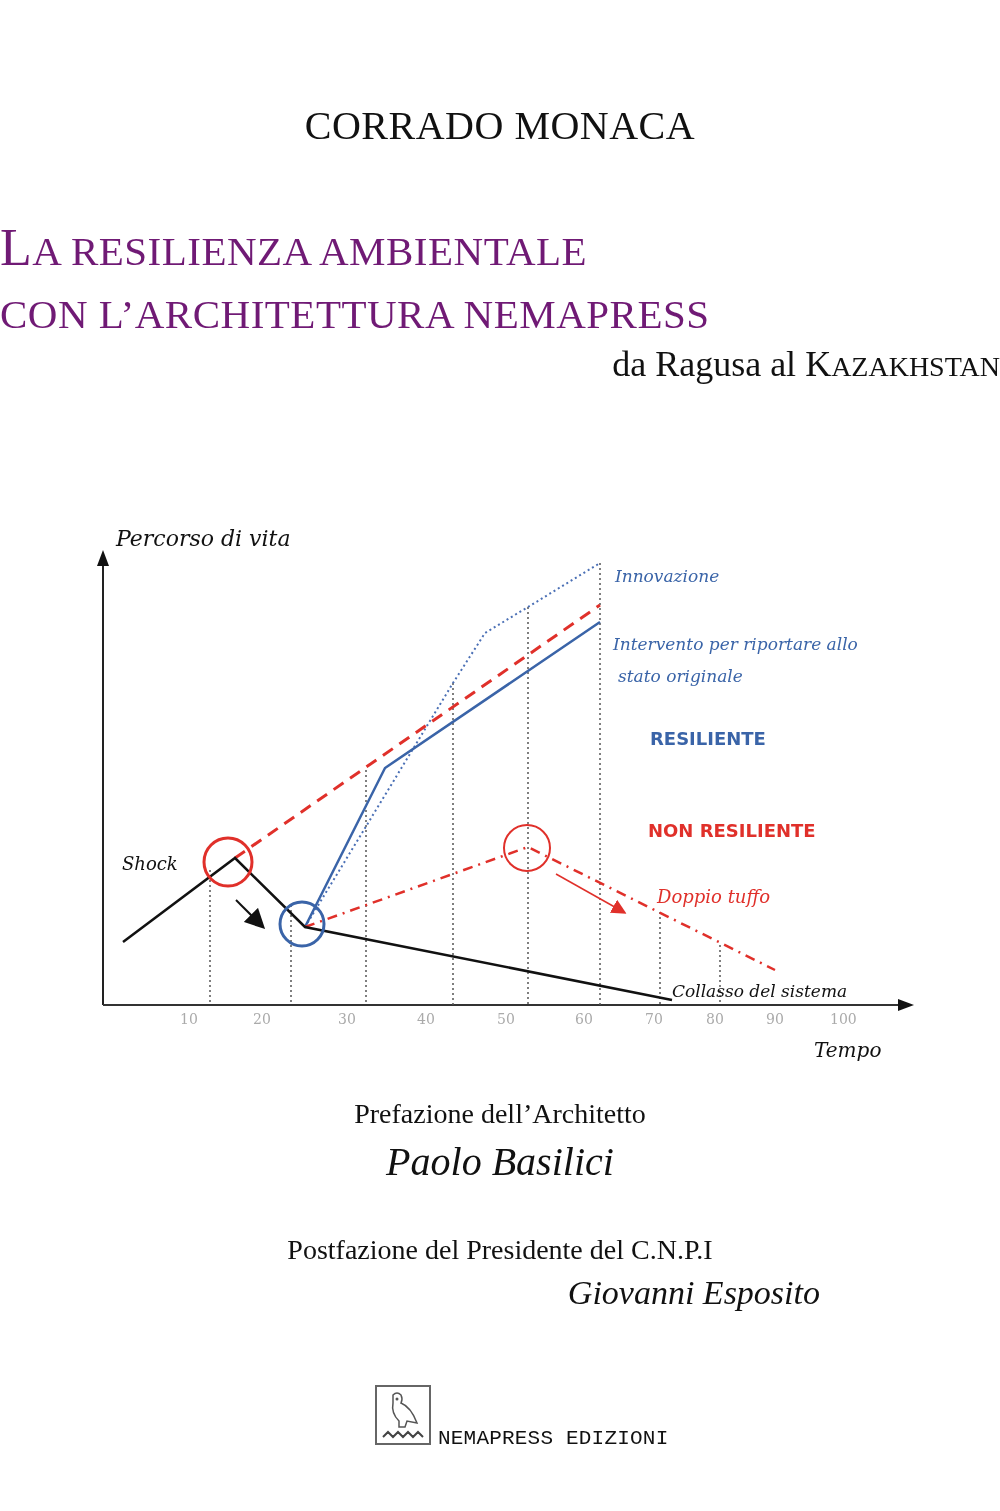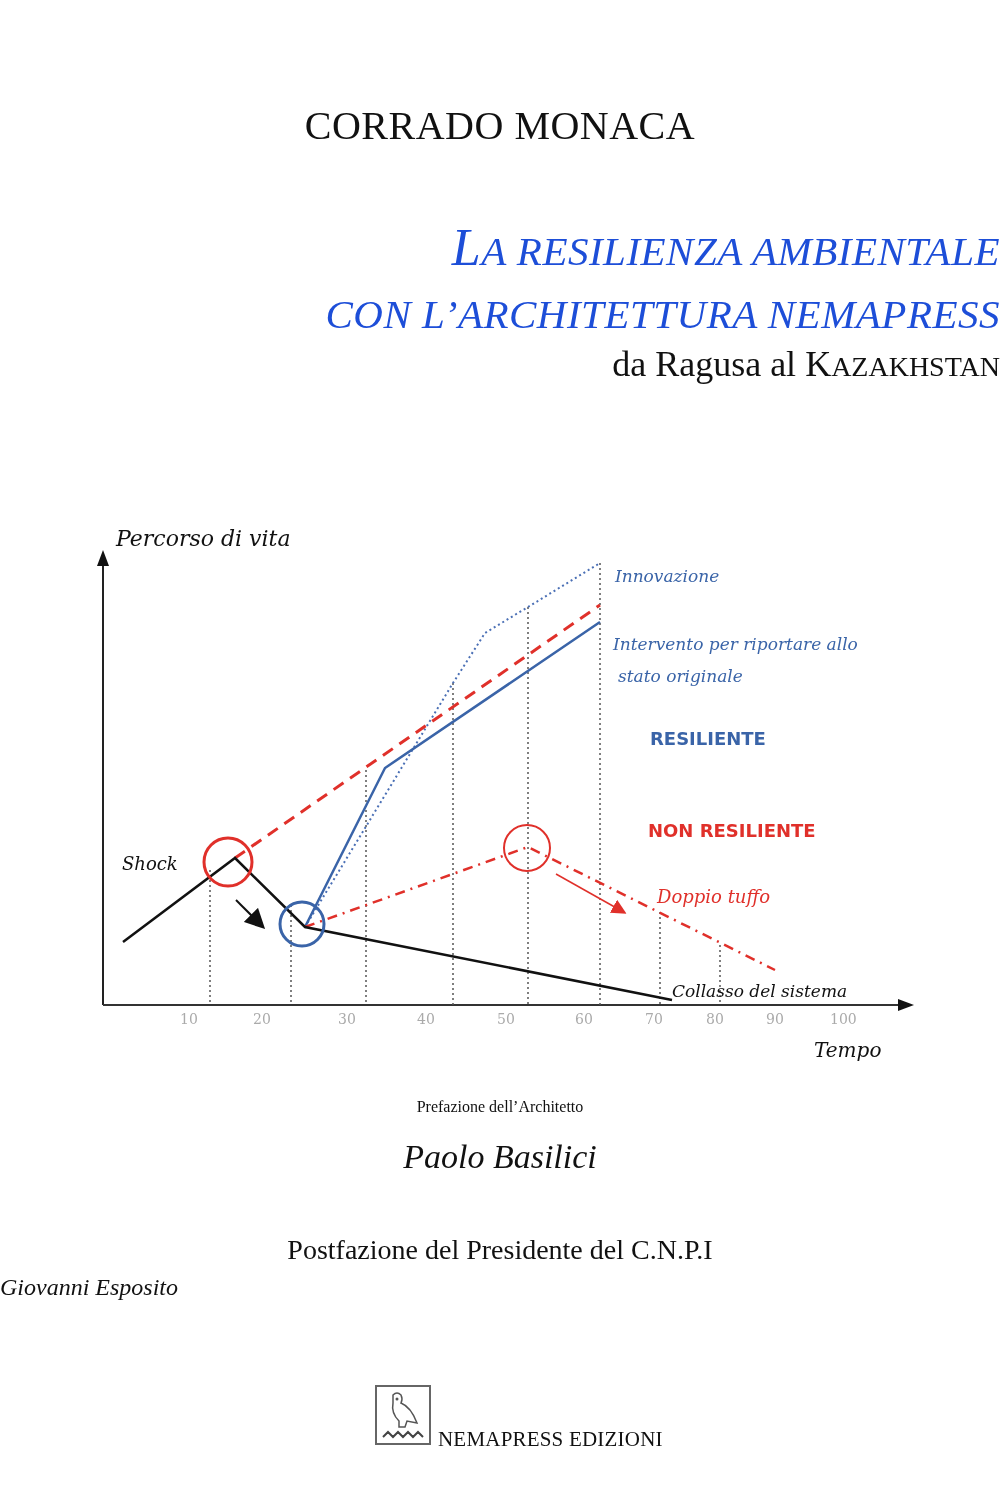--- a/index.html
+++ b/index.html
@@ -1,32 +1,32 @@
 <!DOCTYPE html>
 <html><head>
 <meta charset="utf-8">
 <style>
   html, body { margin:0; padding:0; background:#fff; }
   body { width:1000px; height:1511px; position:relative; overflow:hidden; font-family:"Liberation Serif", "DejaVu Serif", serif; color:#111; }
   .abs { position:absolute; }
   .author { top:58px; left:0; width:1000px; text-align:center; font-size:40px; letter-spacing:0.5px; color:#111;margin-top:44px; }
-  .title { left:0; width:1000px; text-align:right; color:#1d4ed8; font-size:52px; letter-spacing:0.5px; line-height:1;font-style:italic; }
+  .title { left:0; width:1000px; text-align:left; color:#701a75; font-size:52px; letter-spacing:0.5px; line-height:1; }
   .title .sc { font-size:41px; }
   .t1 { top:222px; }
   .t2 { top:285px; }
   .subtitle { top:343px; left:0; width:1000px; text-align:right; font-size:36px; color:#111; }
   .subtitle .sc { font-size:28px; }
   svg.chart { position:absolute; left:0; top:0; }
   .hand { font-family:"DejaVu Serif", serif; font-style:italic; }
-  .pref-label { top:1098px; left:0; width:1000px; text-align:center; font-size:16px; }
-  .pref-name { top:1138px; left:0; width:1000px; text-align:center; font-size:34px; font-style:italic; }
+  .pref-label { top:1098px; left:0; width:1000px; text-align:center; font-size:28px; }
+  .pref-name { top:1138px; left:0; width:1000px; text-align:center; font-size:40px; font-style:italic; }
   .post-label { top:1234px; left:0; width:1000px; text-align:center; font-size:28px; }
-  .post-name { top:1274px; left:0; width:820px; text-align:left; font-size:24px; font-style:italic; }
+  .post-name { top:1274px; left:0; width:820px; text-align:right; font-size:34px; font-style:italic; }
   .logo-box { top:1385px; left:375px; width:56px; height:60px; border:2px solid #666; box-sizing:border-box; }
-  .publisher { top:1427px; left:438px; font-family:Liberation Serif, serif; font-size:21px; color:#111; letter-spacing:0.2px; }
+  .publisher { top:1427px; left:438px; font-family:Liberation Mono, monospace; font-size:21px; color:#111; letter-spacing:0.2px; }
 </style>
 </head>
 <body>
 
 <div class="abs author">CORRADO MONACA</div>
 
 <div class="abs title t1">
   <span>L</span><span class="sc"><span>A</span><span> RESILIENZA AMBIENTALE</span></span>
 </div>
 <div class="abs title t2">

